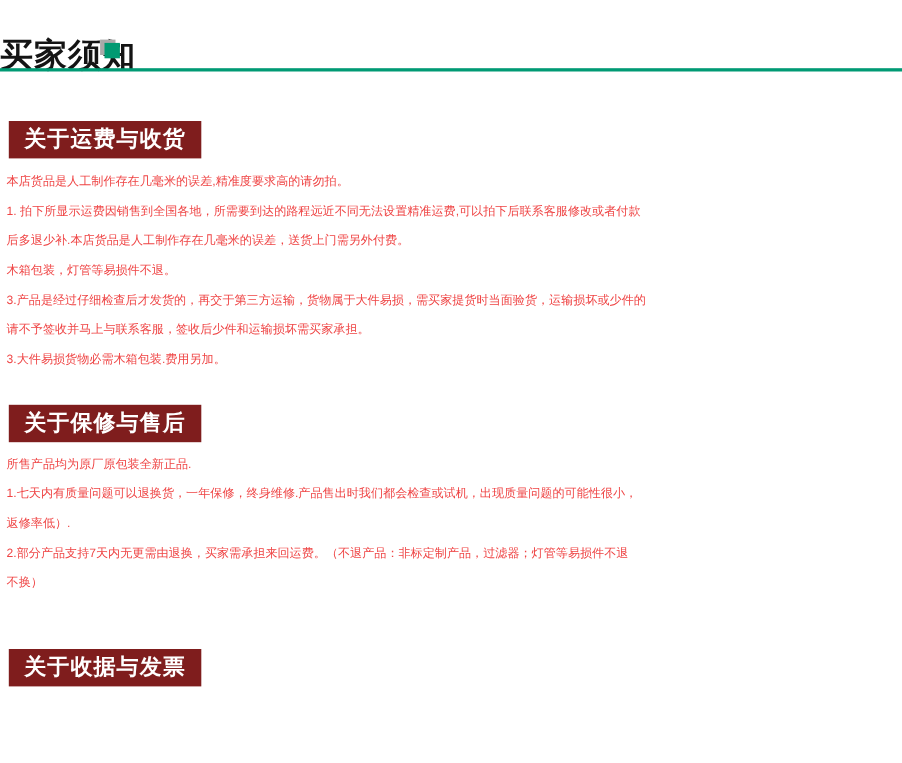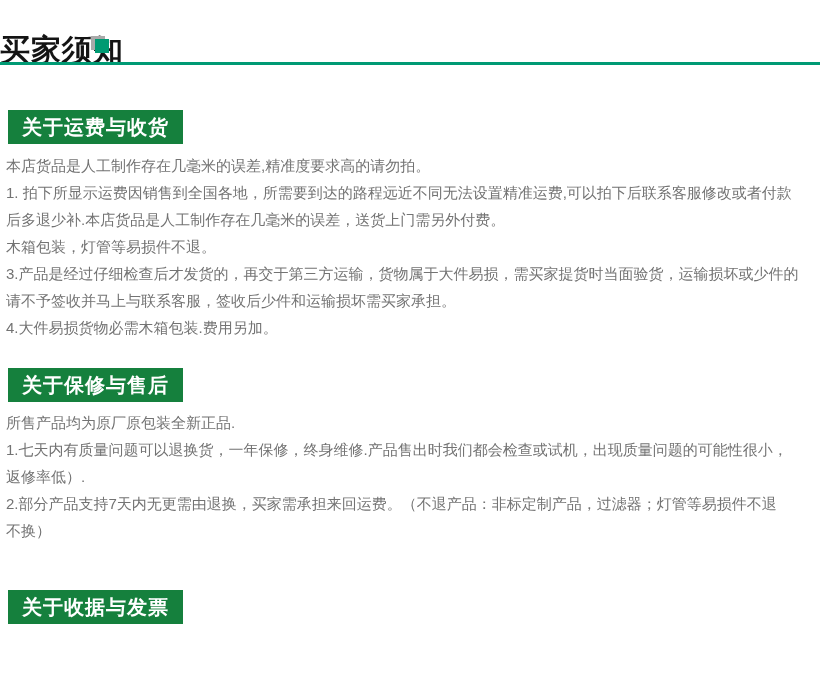--- a/index.html
+++ b/index.html
@@ -41,35 +41,35 @@
     width: 820px;
     height: 3px;
     background: #009a74;
   }
   .section-heading {
     position: absolute;
     left: 8px;
     height: 34px;
     line-height: 34px;
     padding: 0 14px;
-    background: #15803d;
+    background: #7f1d1d;
     color: #ffffff;
     font-size: 20px;
     font-weight: bold;
     letter-spacing: 1px;
     white-space: nowrap;
   }
   .heading-1 { top: 110px; }
   .heading-2 { top: 368px; text-align: right; }
   .heading-3 { top: 547px; margin-top: 43px; }
   .lines {
     position: absolute;
     left: 6px;
-    color: #737373;
-    font-size: 15px;
+    color: #ef4444;
+    font-size: 11px;
     line-height: 27px;
   }
   .lines-1 { top: 152px; }
   .lines-2 { top: 409px; }
   .lines-3 { top: 594px; }
   .line {
     white-space: nowrap;
   }
 </style>
 </head>
@@ -82,21 +82,21 @@
   <div class="divider"></div>
 
   <div class="section-heading heading-1">关于运费与收货</div>
   <div class="lines lines-1">
     <div class="line">本店货品是人工制作存在几毫米的误差,精准度要求高的请勿拍。</div>
     <div class="line">1. 拍下所显示运费因销售到全国各地，所需要到达的路程远近不同无法设置精准运费,可以拍下后联系客服修改或者付款</div>
     <div class="line">后多退少补.本店货品是人工制作存在几毫米的误差，送货上门需另外付费。</div>
     <div class="line">木箱包装，灯管等易损件不退。</div>
     <div class="line">3.产品是经过仔细检查后才发货的，再交于第三方运输，货物属于大件易损，需买家提货时当面验货，运输损坏或少件的</div>
     <div class="line">请不予签收并马上与联系客服，签收后少件和运输损坏需买家承担。</div>
-    <div class="line">4.大件易损货物必需木箱包装.费用另加。</div>
+    <div class="line">3.大件易损货物必需木箱包装.费用另加。</div>
   </div>
 
   <div class="section-heading heading-2">关于保修与售后</div>
   <div class="lines lines-2">
     <div class="line">所售产品均为原厂原包装全新正品.</div>
     <div class="line">1.七天内有质量问题可以退换货，一年保修，终身维修.产品售出时我们都会检查或试机，出现质量问题的可能性很小，</div>
     <div class="line">返修率低）.</div>
     <div class="line">2.部分产品支持7天内无更需由退换，买家需承担来回运费。（不退产品：非标定制产品，过滤器；灯管等易损件不退</div>
     <div class="line">不换）</div>
   </div>

